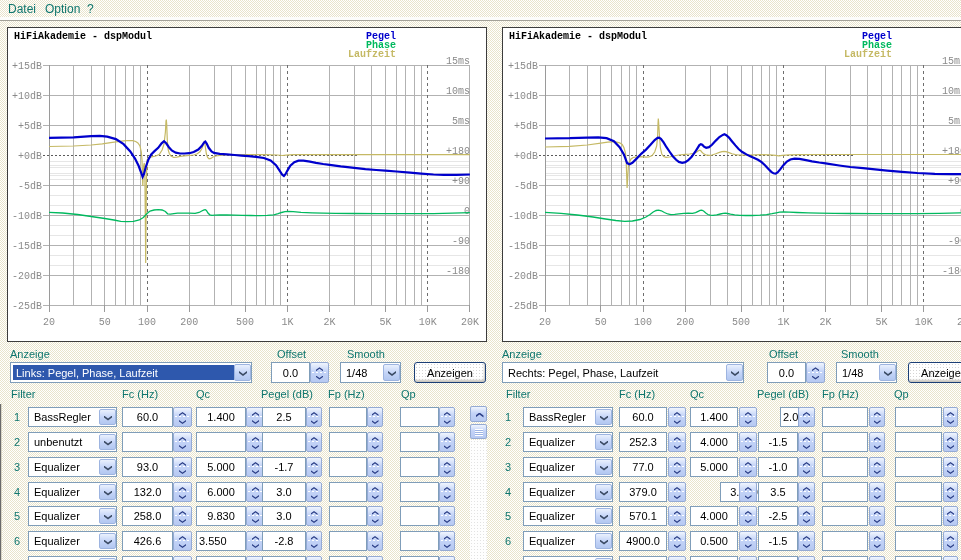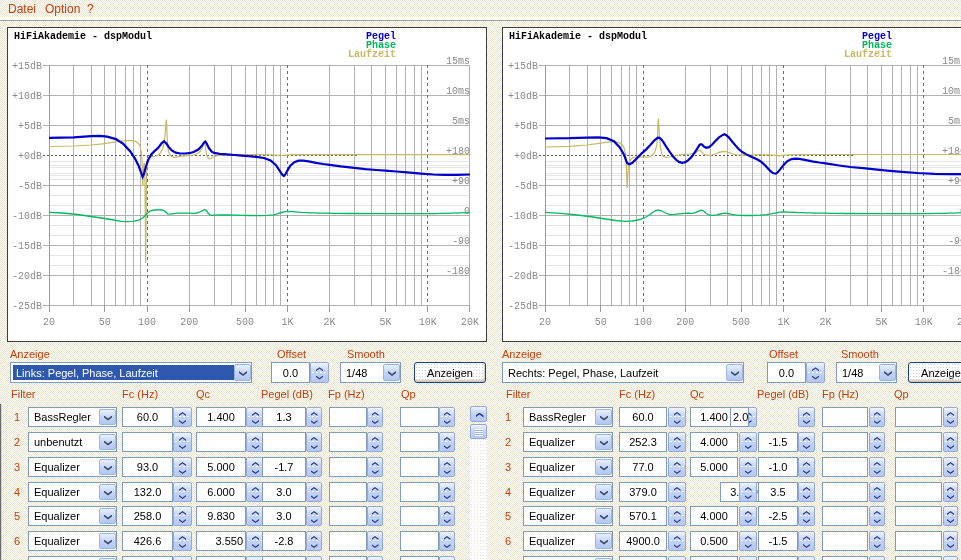--- a/index.html
+++ b/index.html
@@ -2,21 +2,21 @@
 <html><head><meta charset="utf-8"><style>
 html,body{margin:0;padding:0}
 body{width:961px;height:560px;overflow:hidden;position:relative;
  font-family:"Liberation Sans",sans-serif;font-size:11px;
  background-color:#f2efde;
  background-image:repeating-conic-gradient(#ffffff 0% 25%, #e9e4cb 0% 50%);
  background-size:2px 2px;}
 .panel{position:absolute;background:#fff;border:1px solid #3c3c3c;}
 svg text{font-family:"Liberation Mono",monospace;font-size:10px;fill:#000}
 svg .g{fill:#8a8a8a}
-.lb{position:absolute;color:#c2410c;white-space:nowrap}
+.lb{position:absolute;color:#0f766e;white-space:nowrap}
 .eb{position:absolute;background:#fff;border:1px solid #7f9db9;box-sizing:border-box}
 .num{position:absolute;left:2px;right:2px;top:50%;transform:translateY(-54%)}
 .sp{position:absolute;box-sizing:border-box;border:1px solid #94aad4;border-radius:2px;
  background:linear-gradient(#f0f5fe,#c3d3f7 45%,#b7c9f2)}
 .cbtn{position:absolute;box-sizing:border-box;border:1px solid #9db4e0;border-radius:2px;
  background:linear-gradient(#eaf1fd,#c5d5f8 50%,#b2c7f0)}
 .btn{position:absolute;box-sizing:border-box;border:1px solid #1b3f77;border-radius:3px;
  background-color:#fff;background-image:radial-gradient(circle,#d4d4d4 28%,rgba(0,0,0,0) 32%);
  background-size:3px 3px;box-shadow:inset -1px -2px 2px #c8c4bd;
  text-align:center;color:#000;font-size:11px}
@@ -269,21 +269,21 @@
   </div>
 <div class="eb" style="left:196px;top:407px;width:50px;height:20px">
     <span class="num" style="text-align:center">1.400</span>
   </div>
 <div class="sp" style="left:246px;top:407px;width:19px;height:20px">
     <div style="position:absolute;left:5.0px;top:4.0px;width:7px;height:4px;background:#2c3f87;clip-path:polygon(50% 0,100% 62%,100% 100%,50% 38%,0 100%,0 62%)"></div>
     <div style="position:absolute;left:1px;right:1px;top:8px;height:1px;background:repeating-linear-gradient(90deg,#fff 0 2px,rgba(255,255,255,0) 2px 4px)"></div>
     <div style="position:absolute;left:5.0px;top:12.0px;width:7px;height:4px;background:#2c3f87;clip-path:polygon(0 0,50% 62%,100% 0,100% 38%,50% 100%,0 38%)"></div>
   </div>
 <div class="eb" style="left:262px;top:407px;width:44px;height:20px">
-    <span class="num" style="text-align:center">1.3</span>
+    <span class="num" style="text-align:center">2.5</span>
   </div>
 <div class="sp" style="left:306px;top:407px;width:16px;height:20px">
     <div style="position:absolute;left:3.5px;top:4.0px;width:7px;height:4px;background:#2c3f87;clip-path:polygon(50% 0,100% 62%,100% 100%,50% 38%,0 100%,0 62%)"></div>
     <div style="position:absolute;left:1px;right:1px;top:8px;height:1px;background:repeating-linear-gradient(90deg,#fff 0 2px,rgba(255,255,255,0) 2px 4px)"></div>
     <div style="position:absolute;left:3.5px;top:12.0px;width:7px;height:4px;background:#2c3f87;clip-path:polygon(0 0,50% 62%,100% 0,100% 38%,50% 100%,0 38%)"></div>
   </div>
 <div class="eb" style="left:329px;top:407px;width:38px;height:20px"></div>
 <div class="sp" style="left:367px;top:407px;width:16px;height:20px">
     <div style="position:absolute;left:3.5px;top:4.0px;width:7px;height:4px;background:#2c3f87;clip-path:polygon(50% 0,100% 62%,100% 100%,50% 38%,0 100%,0 62%)"></div>
     <div style="position:absolute;left:1px;right:1px;top:8px;height:1px;background:repeating-linear-gradient(90deg,#fff 0 2px,rgba(255,255,255,0) 2px 4px)"></div>
@@ -470,21 +470,21 @@
   </div>
 <div class="eb" style="left:122px;top:531px;width:51px;height:20px">
     <span class="num" style="text-align:center">426.6</span>
   </div>
 <div class="sp" style="left:173px;top:531px;width:19px;height:20px">
     <div style="position:absolute;left:5.0px;top:4.0px;width:7px;height:4px;background:#2c3f87;clip-path:polygon(50% 0,100% 62%,100% 100%,50% 38%,0 100%,0 62%)"></div>
     <div style="position:absolute;left:1px;right:1px;top:8px;height:1px;background:repeating-linear-gradient(90deg,#fff 0 2px,rgba(255,255,255,0) 2px 4px)"></div>
     <div style="position:absolute;left:5.0px;top:12.0px;width:7px;height:4px;background:#2c3f87;clip-path:polygon(0 0,50% 62%,100% 0,100% 38%,50% 100%,0 38%)"></div>
   </div>
 <div class="eb" style="left:196px;top:531px;width:50px;height:20px">
-    <span class="num" style="text-align:right">3.550</span>
+    <span class="num" style="text-align:left">3.550</span>
   </div>
 <div class="sp" style="left:246px;top:531px;width:19px;height:20px">
     <div style="position:absolute;left:5.0px;top:4.0px;width:7px;height:4px;background:#2c3f87;clip-path:polygon(50% 0,100% 62%,100% 100%,50% 38%,0 100%,0 62%)"></div>
     <div style="position:absolute;left:1px;right:1px;top:8px;height:1px;background:repeating-linear-gradient(90deg,#fff 0 2px,rgba(255,255,255,0) 2px 4px)"></div>
     <div style="position:absolute;left:5.0px;top:12.0px;width:7px;height:4px;background:#2c3f87;clip-path:polygon(0 0,50% 62%,100% 0,100% 38%,50% 100%,0 38%)"></div>
   </div>
 <div class="eb" style="left:262px;top:531px;width:44px;height:20px">
     <span class="num" style="text-align:center">-2.8</span>
   </div>
 <div class="sp" style="left:306px;top:531px;width:16px;height:20px">
@@ -574,21 +574,21 @@
     <div style="position:absolute;left:4.5px;top:12.0px;width:7px;height:4px;background:#2c3f87;clip-path:polygon(0 0,50% 62%,100% 0,100% 38%,50% 100%,0 38%)"></div>
   </div>
 <div class="eb" style="left:690px;top:407px;width:48px;height:20px">
     <span class="num" style="text-align:center">1.400</span>
   </div>
 <div class="sp" style="left:739px;top:407px;width:18px;height:20px">
     <div style="position:absolute;left:4.5px;top:4.0px;width:7px;height:4px;background:#2c3f87;clip-path:polygon(50% 0,100% 62%,100% 100%,50% 38%,0 100%,0 62%)"></div>
     <div style="position:absolute;left:1px;right:1px;top:8px;height:1px;background:repeating-linear-gradient(90deg,#fff 0 2px,rgba(255,255,255,0) 2px 4px)"></div>
     <div style="position:absolute;left:4.5px;top:12.0px;width:7px;height:4px;background:#2c3f87;clip-path:polygon(0 0,50% 62%,100% 0,100% 38%,50% 100%,0 38%)"></div>
   </div>
-<div class="eb" style="left:730px;top:407px;width:19px;height:20px">
+<div class="eb" style="left:780px;top:407px;width:19px;height:20px">
     <span class="num" style="text-align:center">2.0</span>
   </div>
 <div class="sp" style="left:798px;top:407px;width:17px;height:20px">
     <div style="position:absolute;left:4.0px;top:4.0px;width:7px;height:4px;background:#2c3f87;clip-path:polygon(50% 0,100% 62%,100% 100%,50% 38%,0 100%,0 62%)"></div>
     <div style="position:absolute;left:1px;right:1px;top:8px;height:1px;background:repeating-linear-gradient(90deg,#fff 0 2px,rgba(255,255,255,0) 2px 4px)"></div>
     <div style="position:absolute;left:4.0px;top:12.0px;width:7px;height:4px;background:#2c3f87;clip-path:polygon(0 0,50% 62%,100% 0,100% 38%,50% 100%,0 38%)"></div>
   </div>
 <div class="eb" style="left:822px;top:407px;width:46px;height:20px"></div>
 <div class="sp" style="left:869px;top:407px;width:16px;height:20px">
     <div style="position:absolute;left:3.5px;top:4.0px;width:7px;height:4px;background:#2c3f87;clip-path:polygon(50% 0,100% 62%,100% 100%,50% 38%,0 100%,0 62%)"></div>

